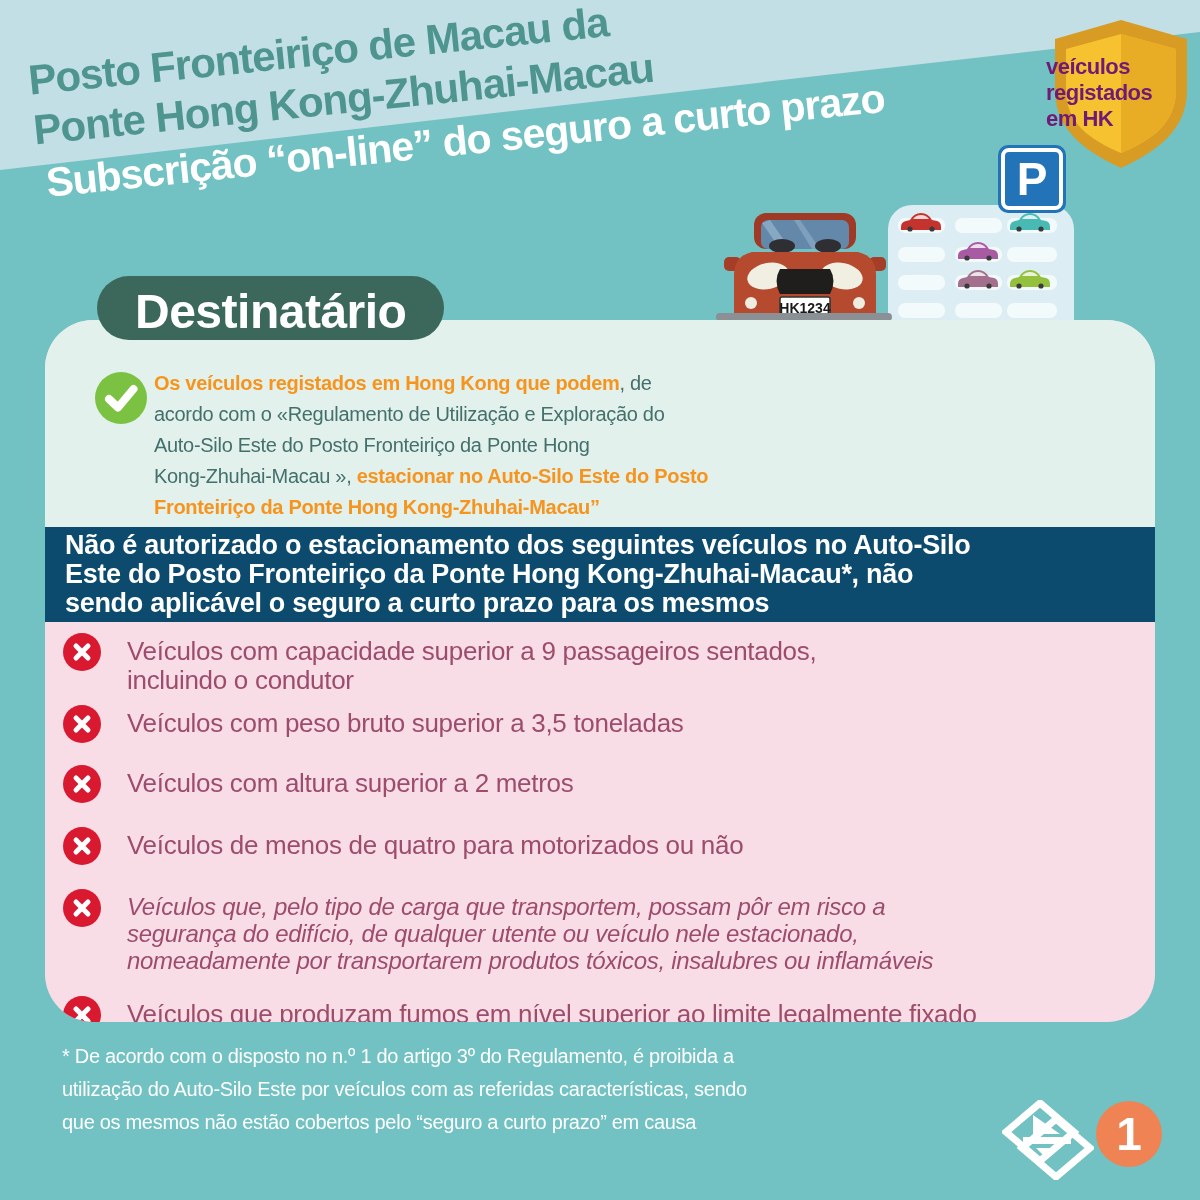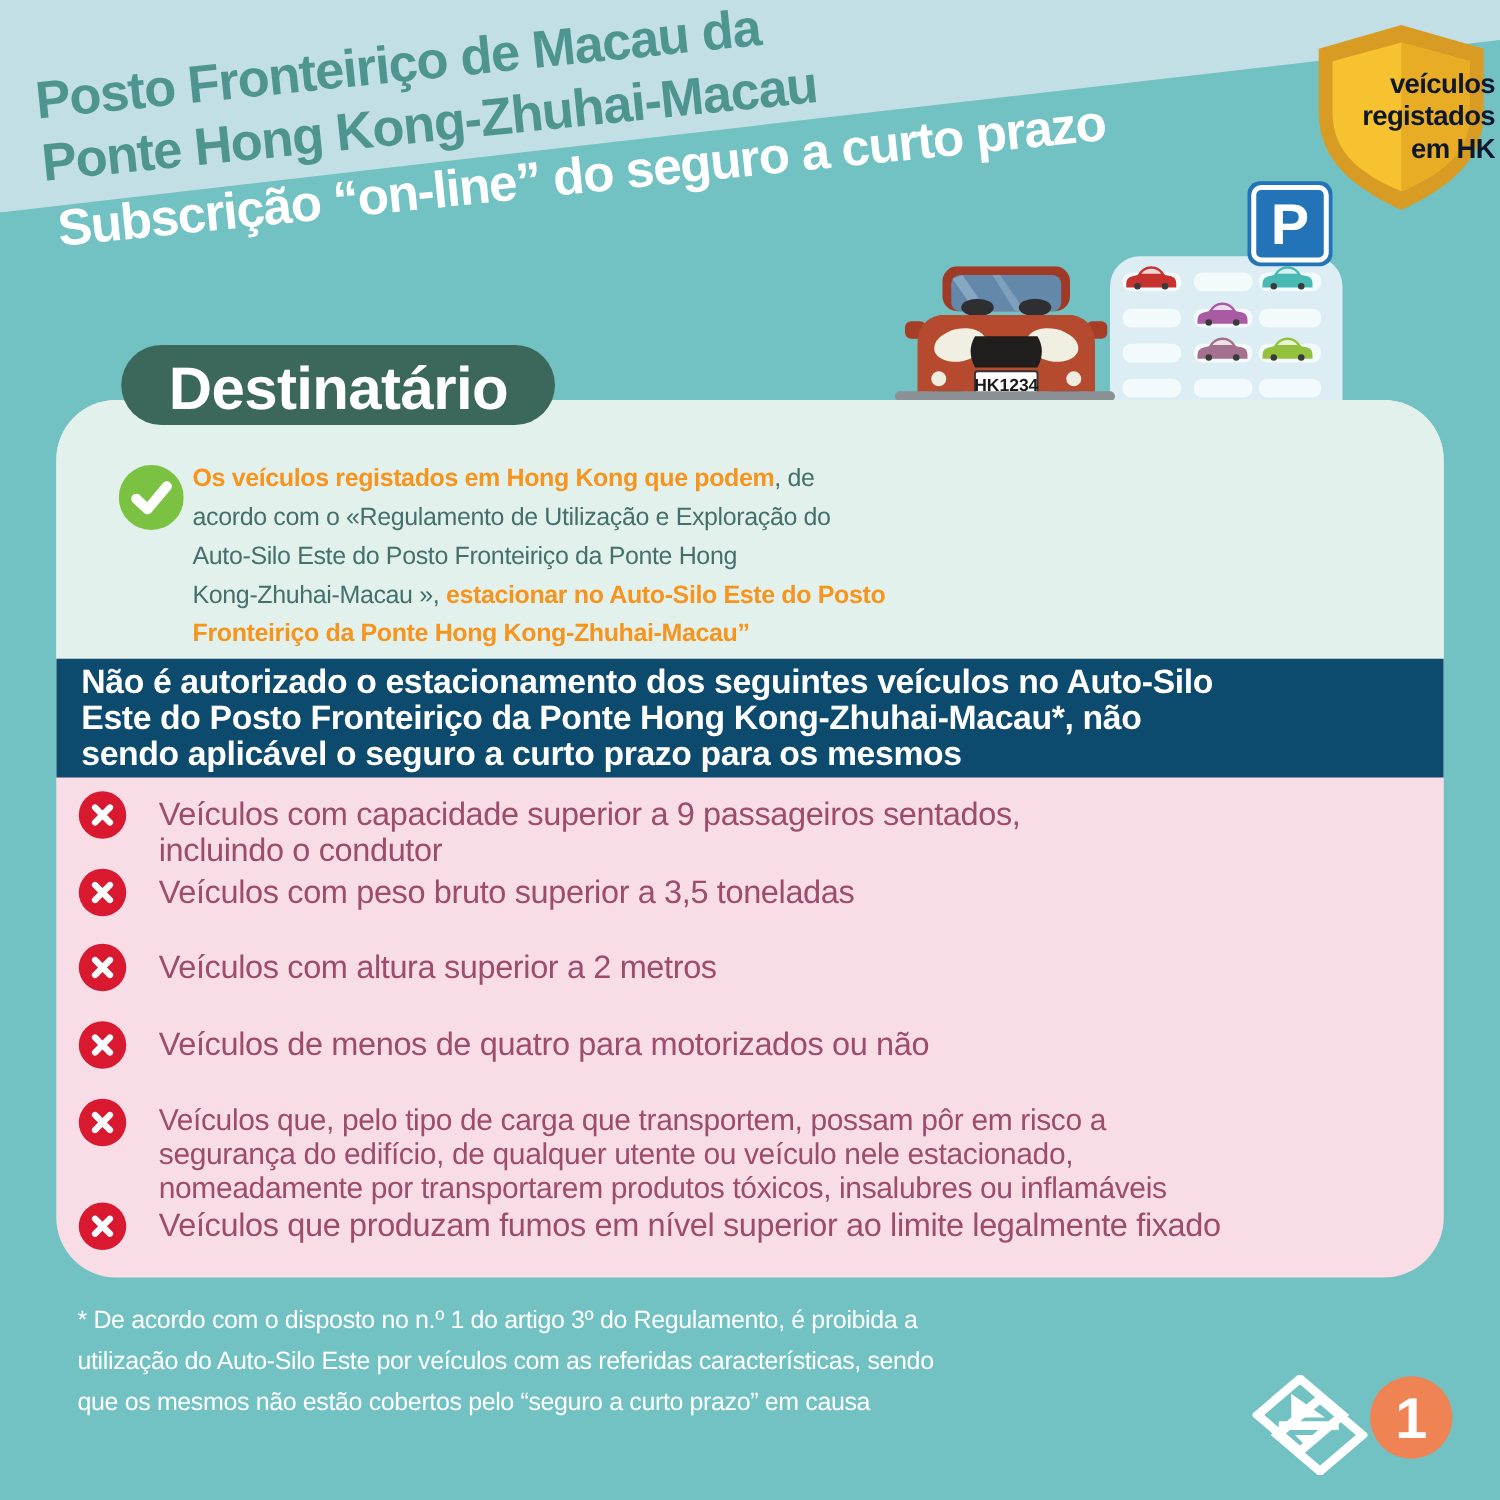--- a/index.html
+++ b/index.html
@@ -8,22 +8,22 @@
   
   .band{position:absolute;left:0;top:0;width:1200px;height:200px;background:#c2dfe5;
         clip-path:polygon(0 0,100% 0,100% 32px,0 170px);}
   .title{position:absolute;left:26px;top:56px;transform:rotate(-5.8deg);transform-origin:0 0;
          font-weight:700;font-size:42px;line-height:50px;color:#4f958f;letter-spacing:-1px;white-space:nowrap;}
   .subtitle{position:absolute;left:44px;top:160px;transform:rotate(-5.8deg);transform-origin:0 0;
             font-weight:700;font-size:41px;color:#ffffff;letter-spacing:-1px;white-space:nowrap;}
   
   .shield{position:absolute;left:1046px;top:18px;width:150px;height:152px;z-index:3;}
   .shield svg{position:absolute;left:0;top:0;}
-  .shield-text{position:absolute;left:0;top:36px;width:150px;text-align:right;
-               font-weight:700;font-size:22px;line-height:26px;color:#0f172a;white-space:pre-line;letter-spacing:-0.5px;}
+  .shield-text{position:absolute;left:0;top:36px;width:150px;text-align:left;
+               font-weight:700;font-size:22px;line-height:26px;color:#701a75;white-space:pre-line;letter-spacing:-0.5px;}
   
   .garage{position:absolute;left:888px;top:205px;width:186px;height:130px;background:#dcedf3;
           border-radius:24px 24px 0 0;z-index:1;}
   .slot{position:absolute;background:#f3fafc;border-radius:7px;height:15px;}
   .mini-car{position:absolute;}
   .p-sign{position:absolute;left:998px;top:145px;width:68px;height:68px;background:#2273b7;border-radius:10px;z-index:2;}
   .p-sign .ring{position:absolute;inset:3px;border:4px solid #ffffff;border-radius:8px;}
   .p-sign .pl{position:absolute;left:0;top:7px;width:68px;text-align:center;color:#fff;
               font-size:46px;font-weight:700;}
   .car{position:absolute;left:724px;top:213px;z-index:2;}
@@ -33,25 +33,25 @@
         overflow:hidden;z-index:4;background:#f8dde7;}
   .mint{height:207px;background:#e3f1ec;box-sizing:border-box;padding:48px 20px 0 50px;display:flex;gap:7px;}
   .check{flex:0 0 52px;height:52px;margin-top:4px;}
   .para{font-size:20px;line-height:31px;letter-spacing:-0.3px;white-space:pre-line;width:985px;}
   .seg-orange{color:#f6941d;font-weight:700;}
   .seg-teal{color:#44706c;font-weight:400;}
   .banner{background:#0c4a6e;color:#ffffff;font-weight:700;font-size:27px;line-height:29px;
           padding:4px 20px 4px 20px;white-space:pre-line;letter-spacing:-0.3px;}
   .pink{padding:13px 20px 0 18px;}
   .xrow{display:flex;align-items:flex-start;gap:26px;}
-  .xrow:nth-child(1){margin-bottom:2px;}
+  .xrow:nth-child(1){margin-bottom:12px;}
   .xrow:nth-child(2){margin-bottom:24px;}
   .xrow:nth-child(3){margin-bottom:26px;text-align:right;}
   .xrow:nth-child(4){margin-bottom:26px;}
-  .xrow:nth-child(5){}
+  .xrow:nth-child(5){margin-bottom:24px;font-style:italic;}
   .xi{flex:0 0 38px;height:38px;border-radius:50%;background:#d8192f;display:flex;
       align-items:center;justify-content:center;margin-top:-2px;}
   .xtext{font-size:26px;line-height:29px;color:#9d4c6c;font-weight:400;white-space:pre-line;
          letter-spacing:-0.3px;padding-top:2px;}
   .xrow:nth-child(5) .xtext{font-size:24px;line-height:27px;}
   
   .pill{position:absolute;left:97px;top:276px;height:64px;line-height:71px;padding:0 38px;
         background:#3b685b;border-radius:37px;color:#fff;font-weight:700;font-size:48px;z-index:6;letter-spacing:-0.5px;}
   
   .footnote{position:absolute;left:62px;top:1040px;width:1090px;color:#ffffff;font-size:20px;

